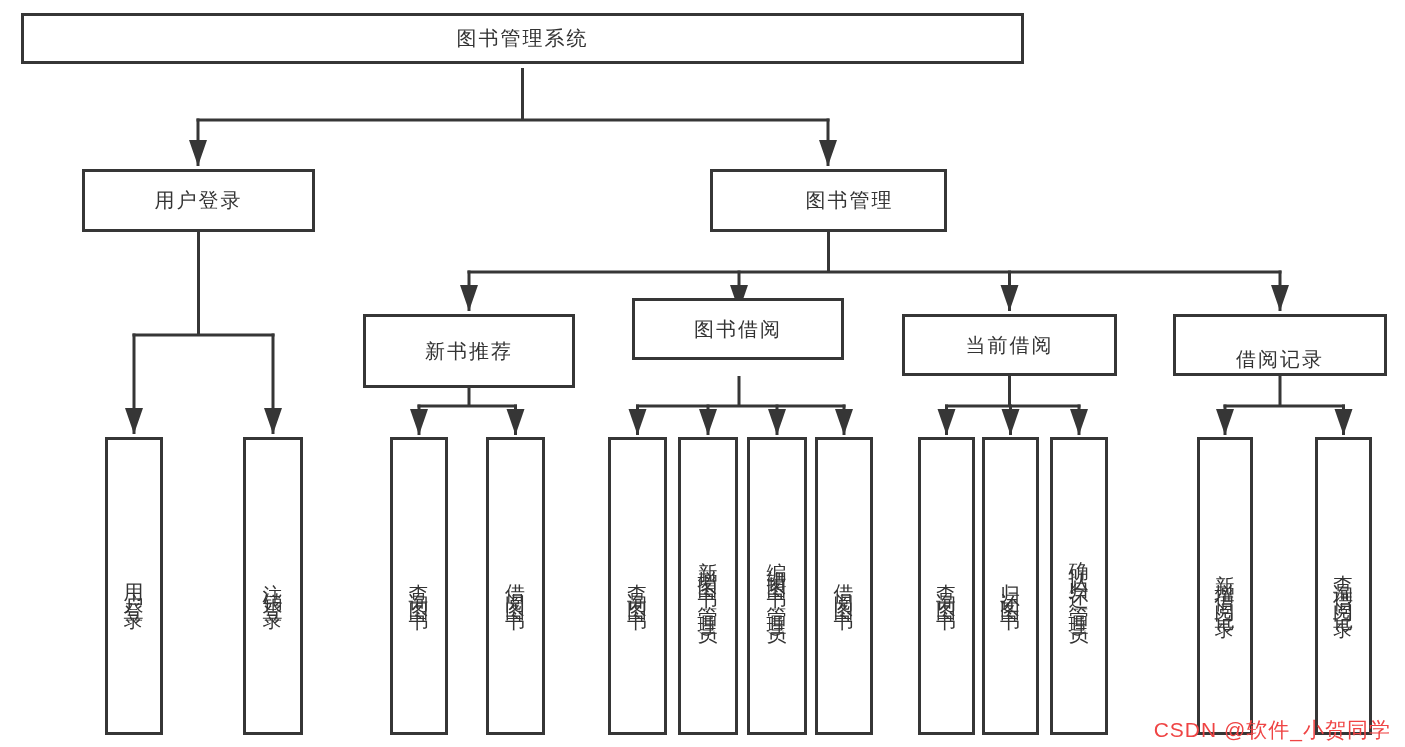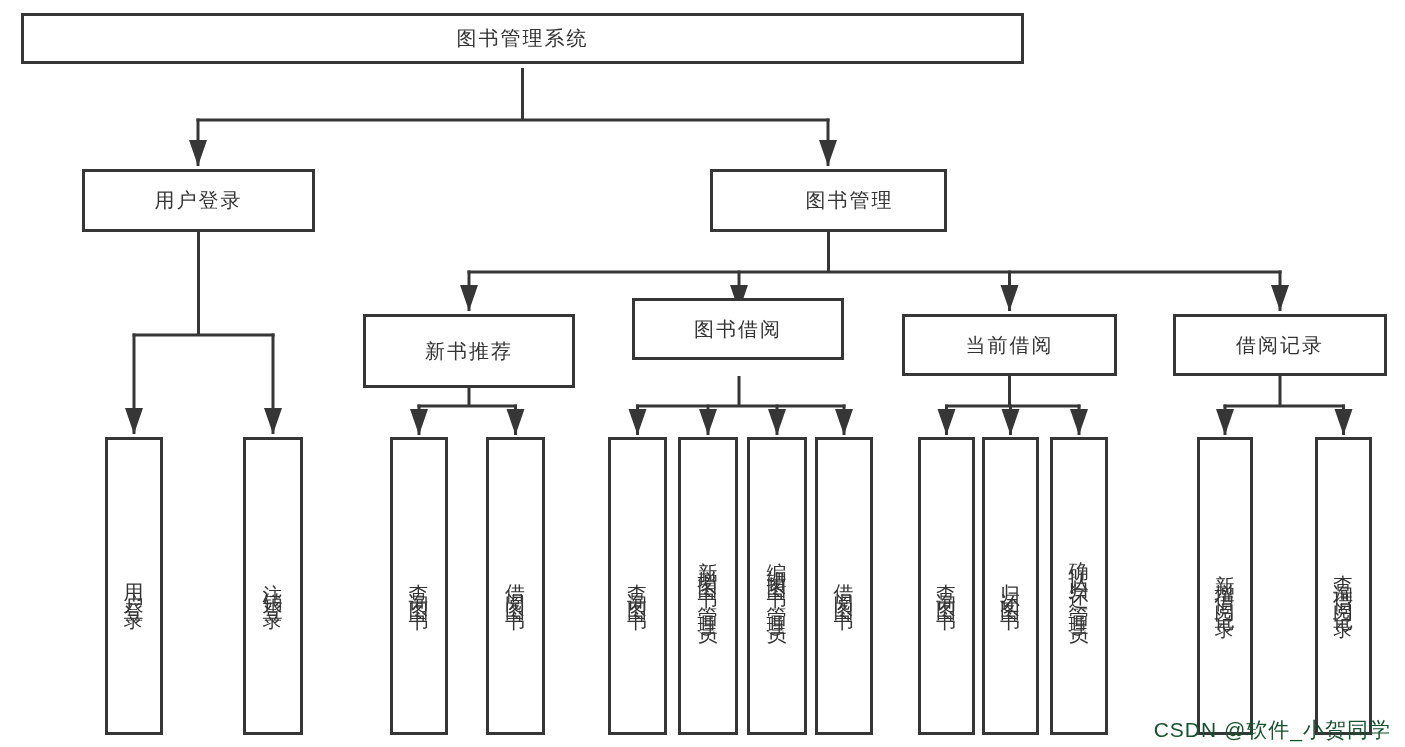--- a/index.html
+++ b/index.html
@@ -25,21 +25,21 @@
     font-size:20px;
     letter-spacing:9px;
     line-height:1;
   }
   .leaf .txt{display:block;}
   #watermark{
     position:absolute;
     right:14px;bottom:3px;
     font-size:21px;
     letter-spacing:1px;
-    color:#14532d;
+    color:#ef4444;
     z-index:5;
     white-space:nowrap;
   }
 </style>
 </head>
 <body>
 
 <div id="stage">
 
   <svg id="wires" width="1405" height="747">
@@ -98,21 +98,21 @@
 
   <div class="box" style="left:363px;top:314px;width:212px;height:74px;">
     <span class="hlabel">新书推荐</span>
   </div>
   <div class="box" style="left:632px;top:298px;width:212px;height:62px;">
     <span class="hlabel">图书借阅</span>
   </div>
   <div class="box" style="left:902px;top:314px;width:215px;height:62px;">
     <span class="hlabel">当前借阅</span>
   </div>
-  <div class="box" style="left:1173px;top:314px;width:214px;height:62px;">
+  <div class="box" style="left:1173px;top:314px;width:214px;height:62px;align-items:flex-end;">
     <span class="hlabel">借阅记录</span>
   </div>
 
   <div class="box leaf" style="left:105px;top:437px;width:58px;height:298px;">
     <span class="txt">用户登录</span>
   </div>
   <div class="box leaf" style="left:243px;top:437px;width:60px;height:298px;">
     <span class="txt">注销登录</span>
   </div>
 

